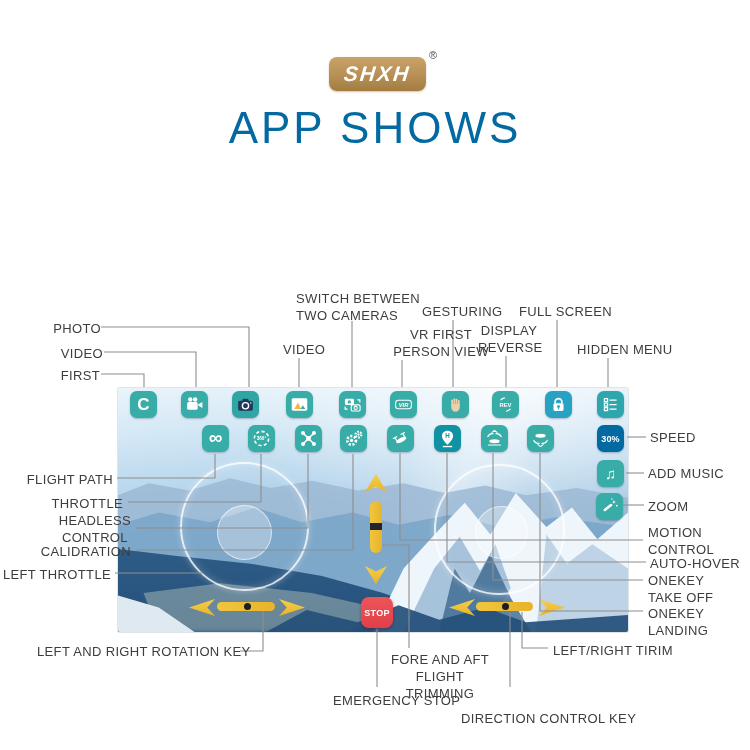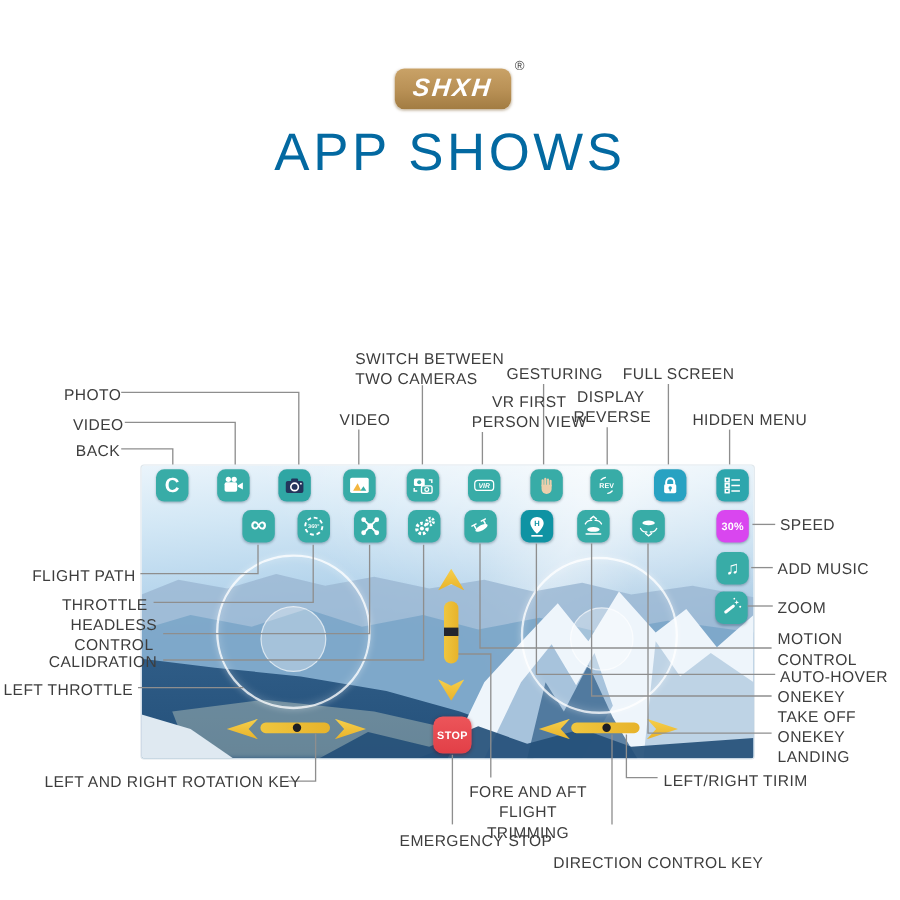--- a/index.html
+++ b/index.html
@@ -234,21 +234,21 @@
       <svg viewBox="0 0 20 20">
           <ellipse cx="10" cy="7.4" rx="4.9" ry="1.9" fill="#fff"></ellipse>
           <g stroke="#fff" stroke-width="1.1" fill="none" stroke-linecap="round">
             <path d="M3.6 11.8A5.2 5.2 0 0 0 8.6 14.6"></path>
             <path d="M16.4 11.8A5.2 5.2 0 0 1 11.4 14.6"></path>
             <path d="M7.6 15.8L10 17.7l2.4-1.9"></path>
           </g>
         </svg>
     </div>
 
-    <div class="ic" style="left:479px;top:37px;background:#d946ef;">
+    <div class="ic" style="left:479px;top:37px;background:#0369a1;">
       <span class="badge">30%</span>
     </div>
     <div class="ic" style="left:479px;top:72px;">
       <span class="g" style="font-size:15px;">♫</span>
     </div>
     <div class="ic" style="left:478px;top:105px;">
       <svg viewBox="0 0 20 20" fill="#fff">
           <rect x="3.5" y="9.8" width="10" height="2.4" rx="1.2" transform="rotate(-38 8.5 11)"></rect>
           <path d="M14.2 3.8l.5 1.4 1.4.5-1.4.5-.5 1.4-.5-1.4-1.4-.5 1.4-.5z"></path>
           <circle cx="17" cy="9.2" r=".8"></circle>
@@ -309,21 +309,21 @@
       <path d="M240,651 H263 V611"></path>
       <path d="M382,545 H409 V648"></path>
       <path d="M377,629 V687"></path>
       <path d="M510,612 V687"></path>
       <path d="M522,612 V648 H548"></path>
     </g>
   </svg>
 
   <div class="co r" style="right:649px;top:321px;">PHOTO</div>
   <div class="co r" style="right:647px;top:346px;">VIDEO</div>
-  <div class="co r" style="right:650px;top:368px;">BACK</div>
+  <div class="co r" style="right:650px;top:368px;">FIRST</div>
 
   <div class="co" style="left:296px;top:291px;">SWITCH BETWEEN
 TWO CAMERAS</div>
   <div class="co" style="left:422px;top:304px;">GESTURING</div>
   <div class="co" style="left:519px;top:304px;">FULL SCREEN</div>
   <div class="co" style="left:283px;top:342px;">VIDEO</div>
   <div class="co c" style="left:353px;top:327px;width:96px;margin-left:40px;">VR FIRST
 PERSON VIEW</div>
   <div class="co c" style="left:478px;top:323px;width:62px;">DISPLAY
 REVERSE</div>

